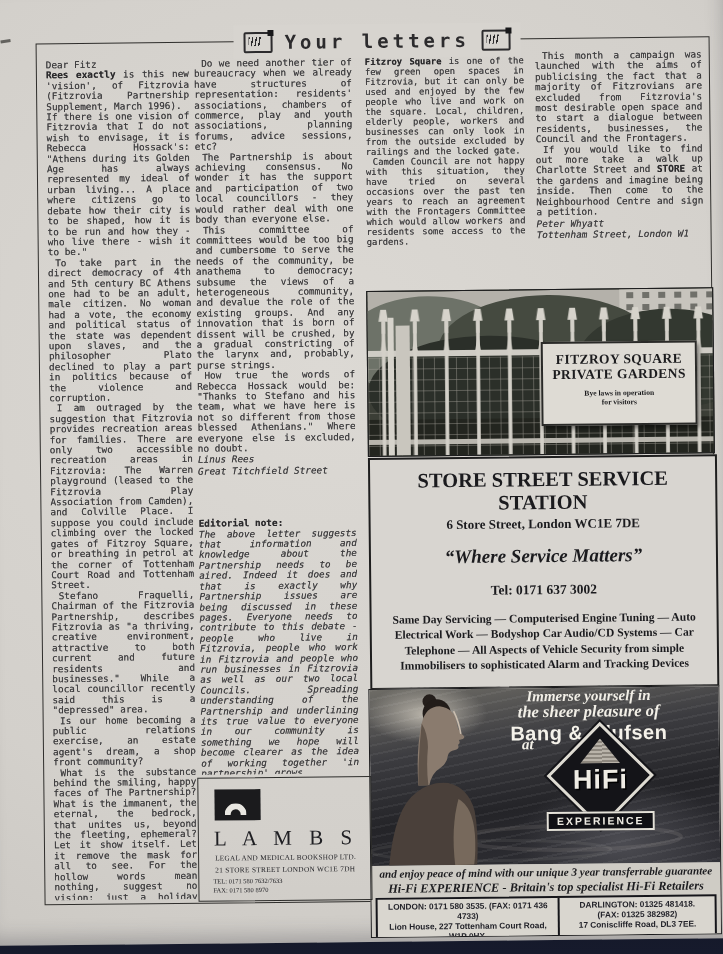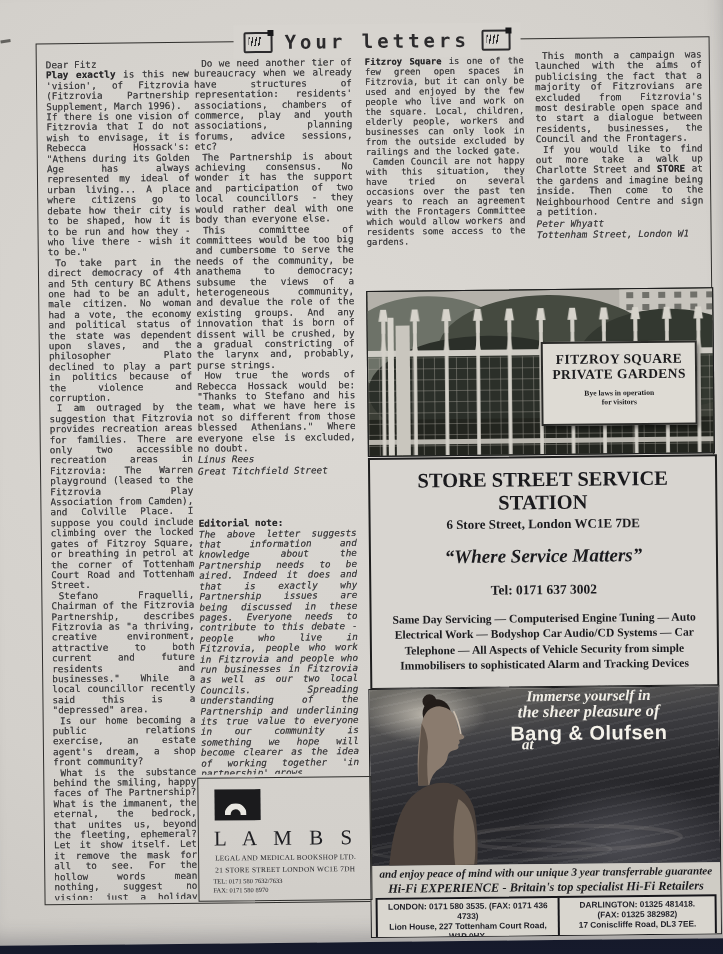--- a/index.html
+++ b/index.html
@@ -127,21 +127,21 @@
     <div class="letters-box"></div>
 
     <div class="masthead">
       <span class="envelope"></span>
       <span class="masthead-title">Your letters</span>
       <span class="envelope"></span>
     </div>
 
     <div class="col col1">
       <p class="para">Dear Fitz</p>
-      <p class="para"><span class="b">Play exactly</span><span> is this new 'vision', of Fitzrovia (Fitzrovia Partnership Supplement, March 1996).</span></p>
+      <p class="para"><span class="b">Rees exactly</span><span> is this new 'vision', of Fitzrovia (Fitzrovia Partnership Supplement, March 1996).</span></p>
       <p class="para">If there is one vision of Fitzrovia that I do not wish to envisage, it is Rebecca Hossack's: "Athens during its Golden Age has always represented my ideal of urban living... A place where citizens go to debate how their city is to be shaped, how it is to be run and how they - who live there - wish it to be."</p>
       <div>
           <p class="para indent">To take part in the direct democracy of 4th and 5th century BC Athens one had to be an adult, male citizen.  No woman had a vote, the economy and political status of the state was dependent upon slaves, and the philosopher Plato declined to play a part in politics because of the violence and corruption.</p>
           <p class="para indent">I am outraged by the suggestion that Fitzrovia provides recreation areas for families.  There are only two accessible recreation areas in Fitzrovia:  The Warren playground (leased to the Fitzrovia Play Association from Camden), and Colville Place.  I suppose you could include climbing over the locked gates of Fitzroy Square, or breathing in petrol at the corner of Tottenham Court Road and Tottenham Street.</p>
           <p class="para indent">Stefano Fraquelli, Chairman of the Fitzrovia Partnership, describes Fitzrovia as "a thriving, creative environment, attractive to both current and future residents and businesses."  While a local councillor recently said this is a "depressed" area.</p>
           <p class="para indent">Is our home becoming a public relations exercise, an estate agent's dream, a shop front community?</p>
           <p class="para indent">What is the substance behind the smiling, happy faces of The Partnership? What is the immanent, the eternal, the bedrock, that unites us, beyond the fleeting, ephemeral?  Let it show itself.  Let it remove the mask for all to see.  For the hollow words mean nothing, suggest no vision; just a holiday brochure-like, imaginary description of an inner city community trying to re-invent itself.  But what as?  Another little tour stop?</p>
         </div>
     </div>
 
@@ -236,20 +236,26 @@
           <path d="M84,22 Q89,32 91,45" fill="none" stroke="#cabdae" stroke-width="1.6"></path>
           <path d="M18,176 Q24,118 46,103 Q60,92 78,94 Q98,99 104,122 Q108,144 106,176 Z" fill="#4a403a"></path>
           <path d="M88,110 Q102,118 104,145 Q105,162 103,176 L84,176 Q80,138 88,110 Z" fill="#77695c"></path>
         </svg>
         <div class="hifi-head">
           <p class="hh1">Immerse yourself in</p>
           <p class="hh2">the sheer pleasure of</p>
           <p class="hbrand">Bang &amp; Olufsen</p>
         </div>
         <span class="hat">at</span>
+        <div class="hifi-logo">
+          <div class="diamond"></div>
+          <div class="pyramid"></div>
+          <div class="hifi-word">HiFi</div>
+          <div class="exp-box">EXPERIENCE</div>
+        </div>
       </div>
       <div class="hifi-band">
         <p class="hgar">and enjoy peace of mind with our unique 3 year transferrable guarantee</p>
         <p class="htag">Hi-Fi EXPERIENCE - Britain's top specialist Hi-Fi Retailers</p>
         <div class="hcontact">
           <div class="hcell london">
             <p>LONDON: 0171 580 3535. (FAX: 0171 436 4733)</p>
             <p>Lion House, 227 Tottenham Court Road, W1P 0HX.</p>
 
           </div>

